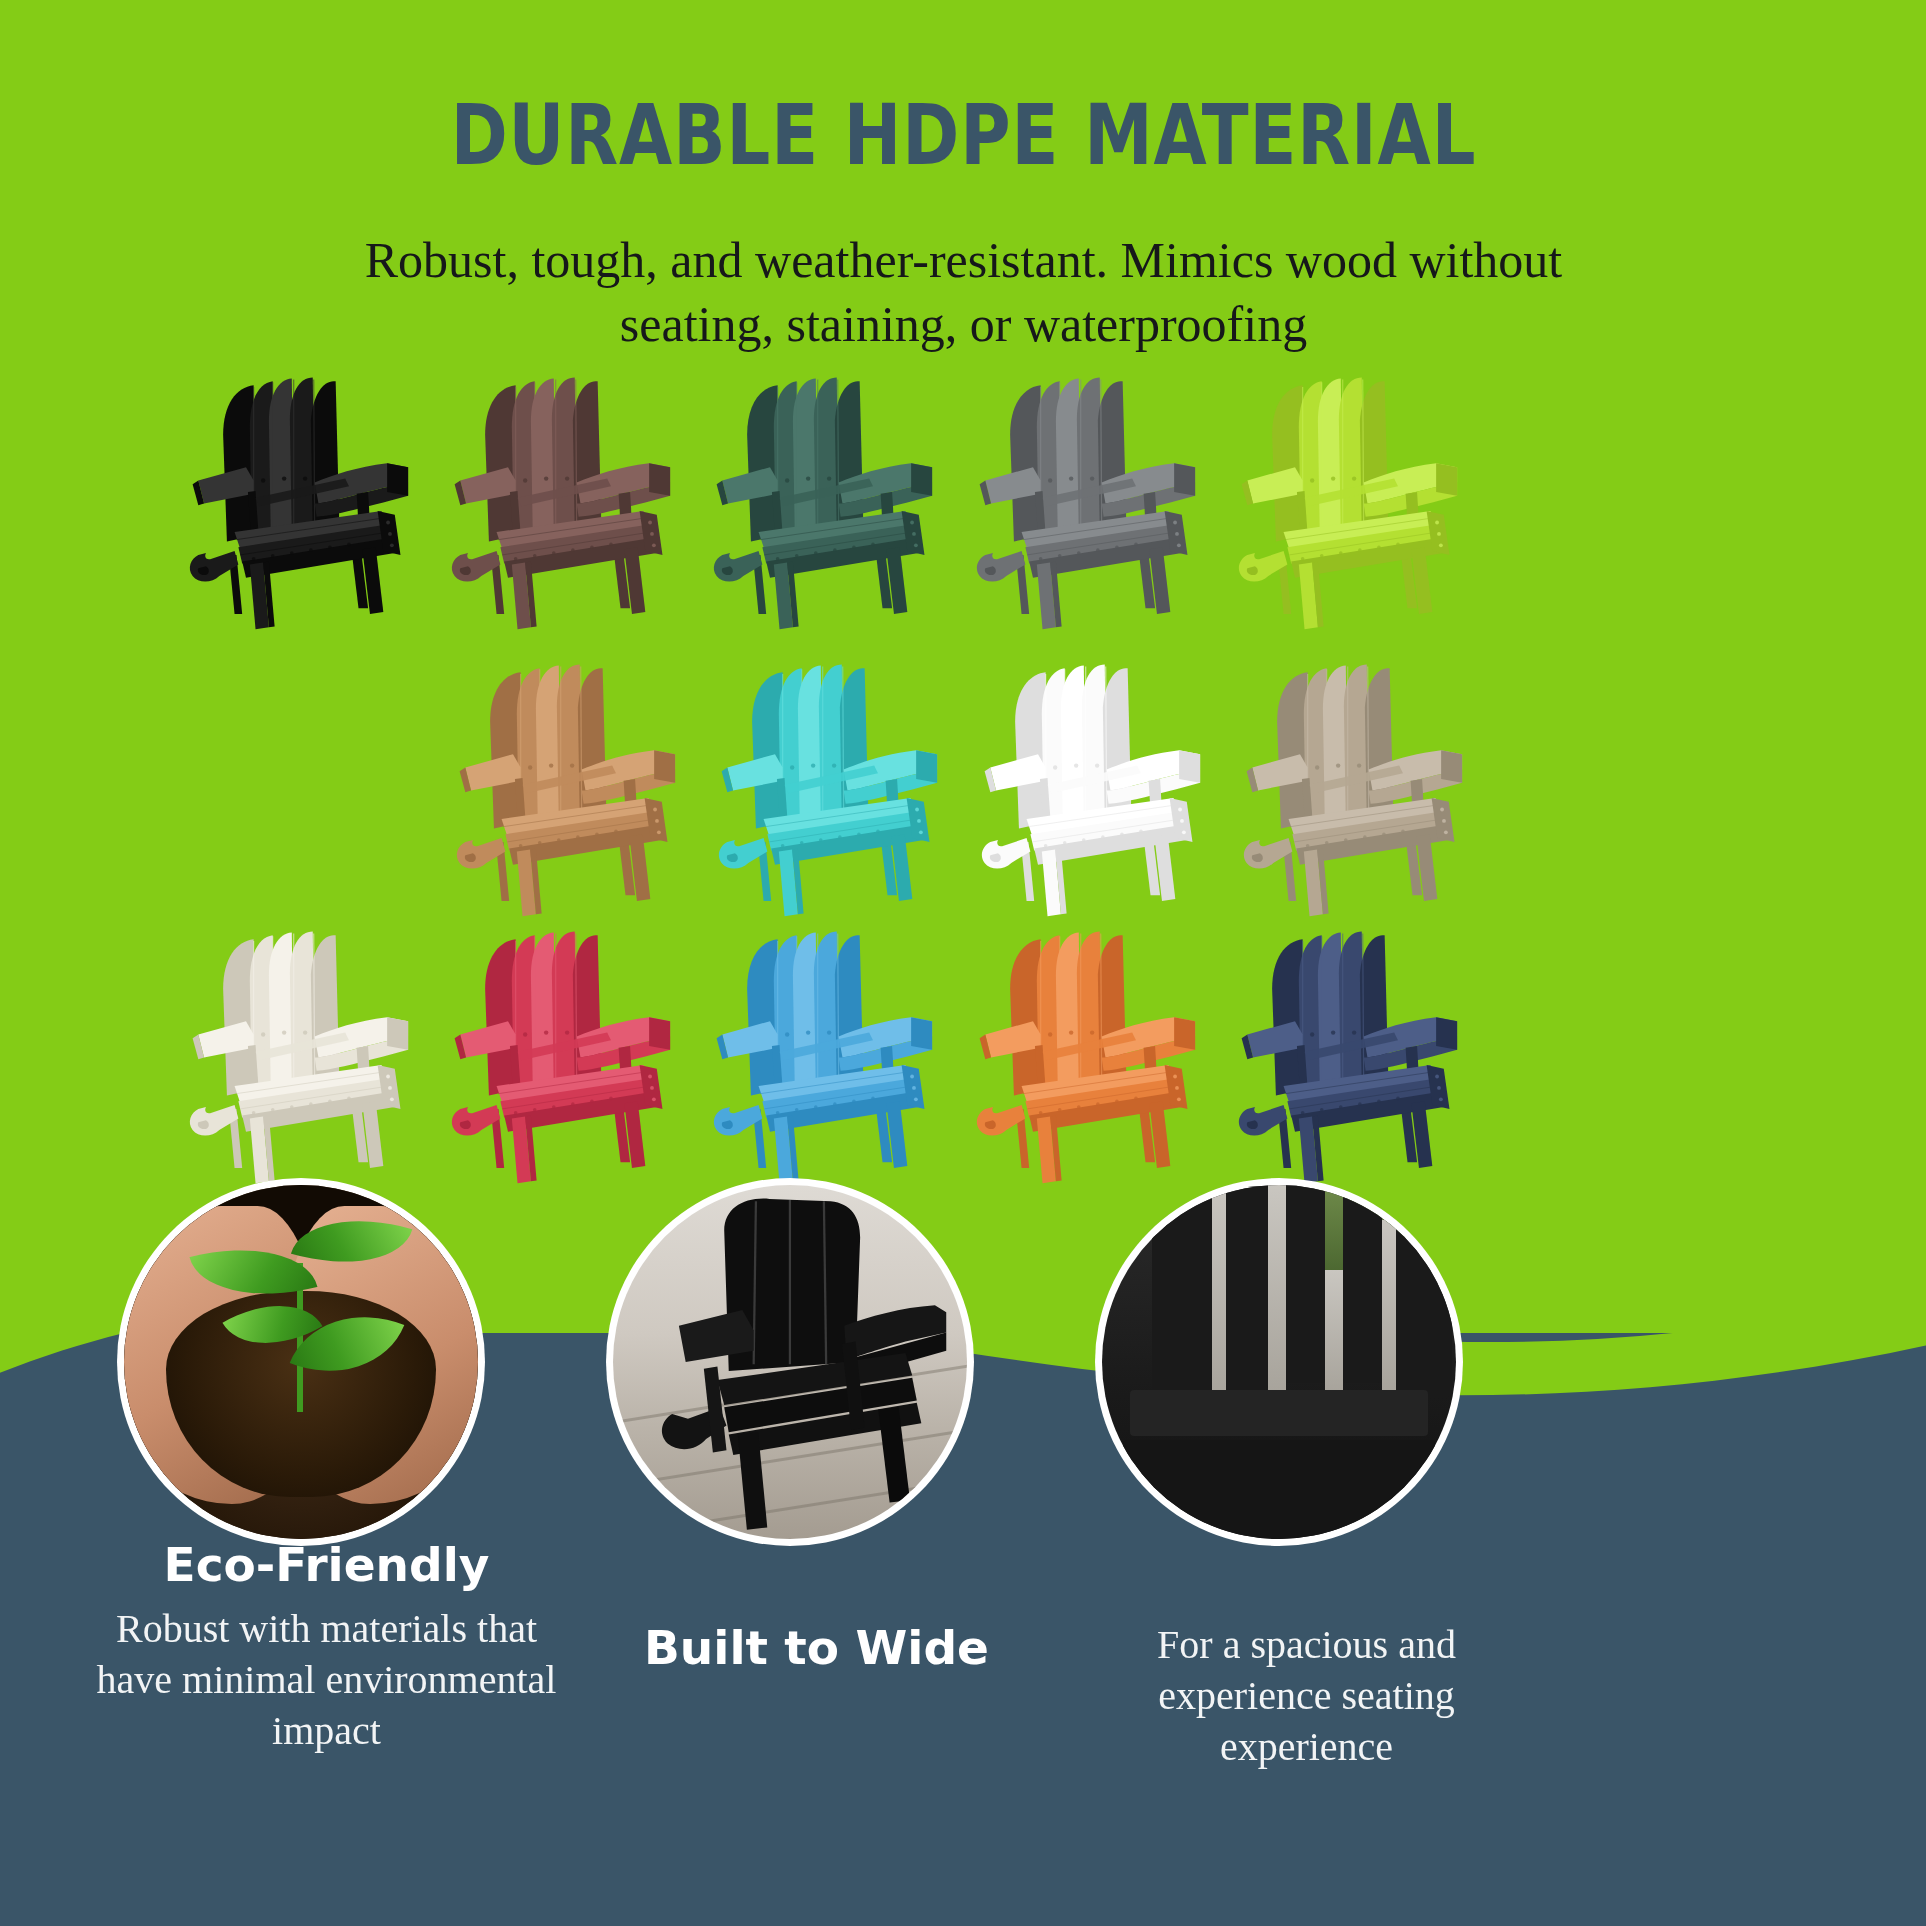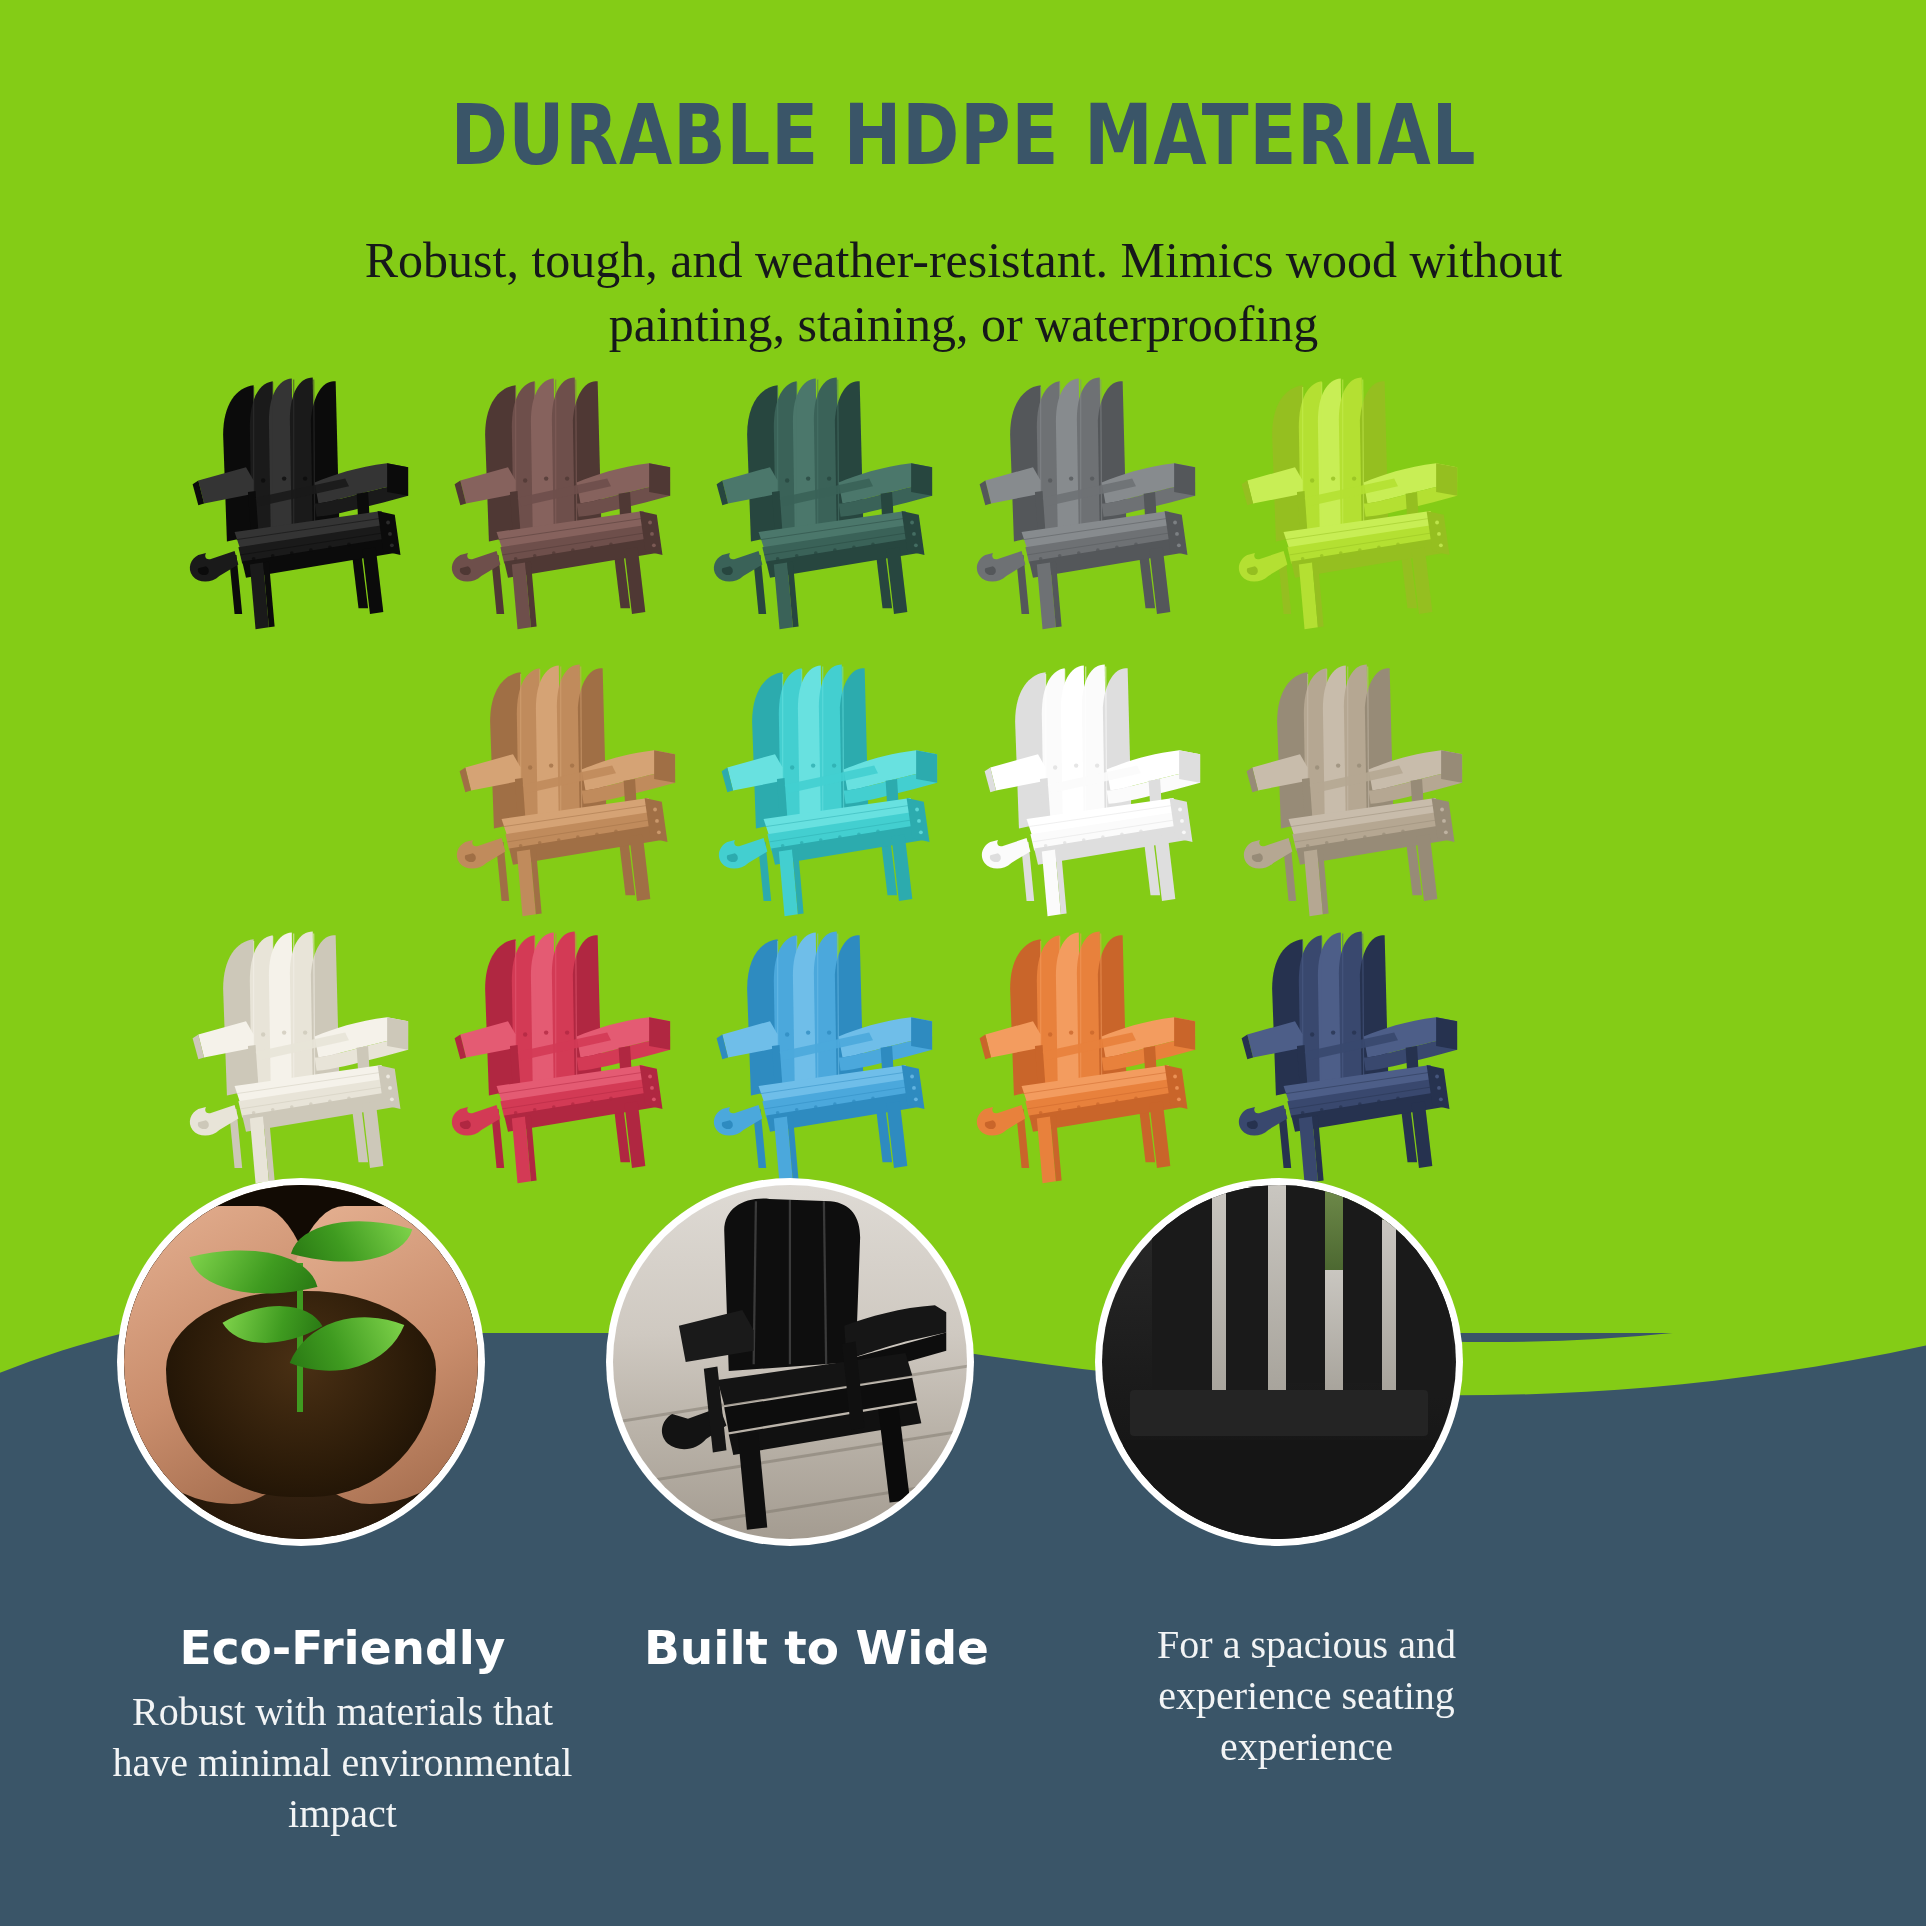--- a/index.html
+++ b/index.html
@@ -121,21 +121,21 @@
     font-family:"Liberation Serif", serif;
     font-size:40px; line-height:1.27; color:#f2f4f5;
   }
 </style>
 </head>
 <body>
 
 <div id="top-area">
 
   <h1 id="page-title">DURABLE HDPE MATERIAL</h1>
-  <p id="page-subtitle">Robust, tough, and weather-resistant. Mimics wood without painting, staining, or waterproofing</p>
+  <p id="page-subtitle">Robust, tough, and weather-resistant. Mimics wood without seating, staining, or waterproofing</p>
 
   <div id="chair-grid">
       <div class="chair-row" style="top: 0px;">
         <div class="chair-cell" title="Black" style="left: 149px;">
 <svg viewBox="0 0 300 280" xmlns="http://www.w3.org/2000/svg">
   <defs>
     <linearGradient id="gBlack" x1="0" y1="0" x2="1" y2="0">
       <stop offset="0%" stop-color="#343434"></stop>
       <stop offset="55%" stop-color="#1a1a1a"></stop>
       <stop offset="100%" stop-color="#0b0b0b"></stop>
@@ -1274,21 +1274,21 @@
       <div class="ph-hand left"></div>
       <div class="ph-hand right"></div>
       <div class="ph-soil"></div>
       <div class="ph-stem" style="left:49%;top:22%;width:6px;height:42%;"></div>
       <div class="ph-leaf" style="left:20%;top:16%;width:33%;height:17%;transform:rotate(-14deg);"></div>
       <div class="ph-leaf" style="left:49%;top:8%;width:31%;height:16%;transform:rotate(16deg) scaleX(-1);"></div>
       <div class="ph-leaf" style="left:30%;top:32%;width:24%;height:15%;transform:rotate(-30deg);"></div>
       <div class="ph-leaf" style="left:50%;top:34%;width:26%;height:22%;transform:rotate(22deg) scaleX(-1);"></div>
       </div>
     </div>
-    <div class="caption-block" style="left: 89px; top: 1620px; margin-left: 16px;">
+    <div class="caption-block" style="left: 89px; top: 1537px;">
       <div class="caption-title">Eco-Friendly</div>
      <div class="caption-body">Robust with materials that have minimal environmental impact</div>
     </div>
     <div class="circle-wrap" style="left: 606px; top: 1178px;">
       <div class="circle-photo">
         <div class="ph-patio-bg"></div>
       <div class="ph-patio-line" style="left:-10%;top:58%;width:130%;transform:rotate(-9deg);"></div>
       <div class="ph-patio-line" style="left:-10%;top:76%;width:130%;transform:rotate(-9deg);"></div>
       <div class="ph-patio-line" style="left:-10%;top:90%;width:130%;transform:rotate(-9deg);"></div>
       <svg class="ph-blkchair" viewBox="0 0 300 300" style="left:2%;top:0;width:96%;height:100%;">

